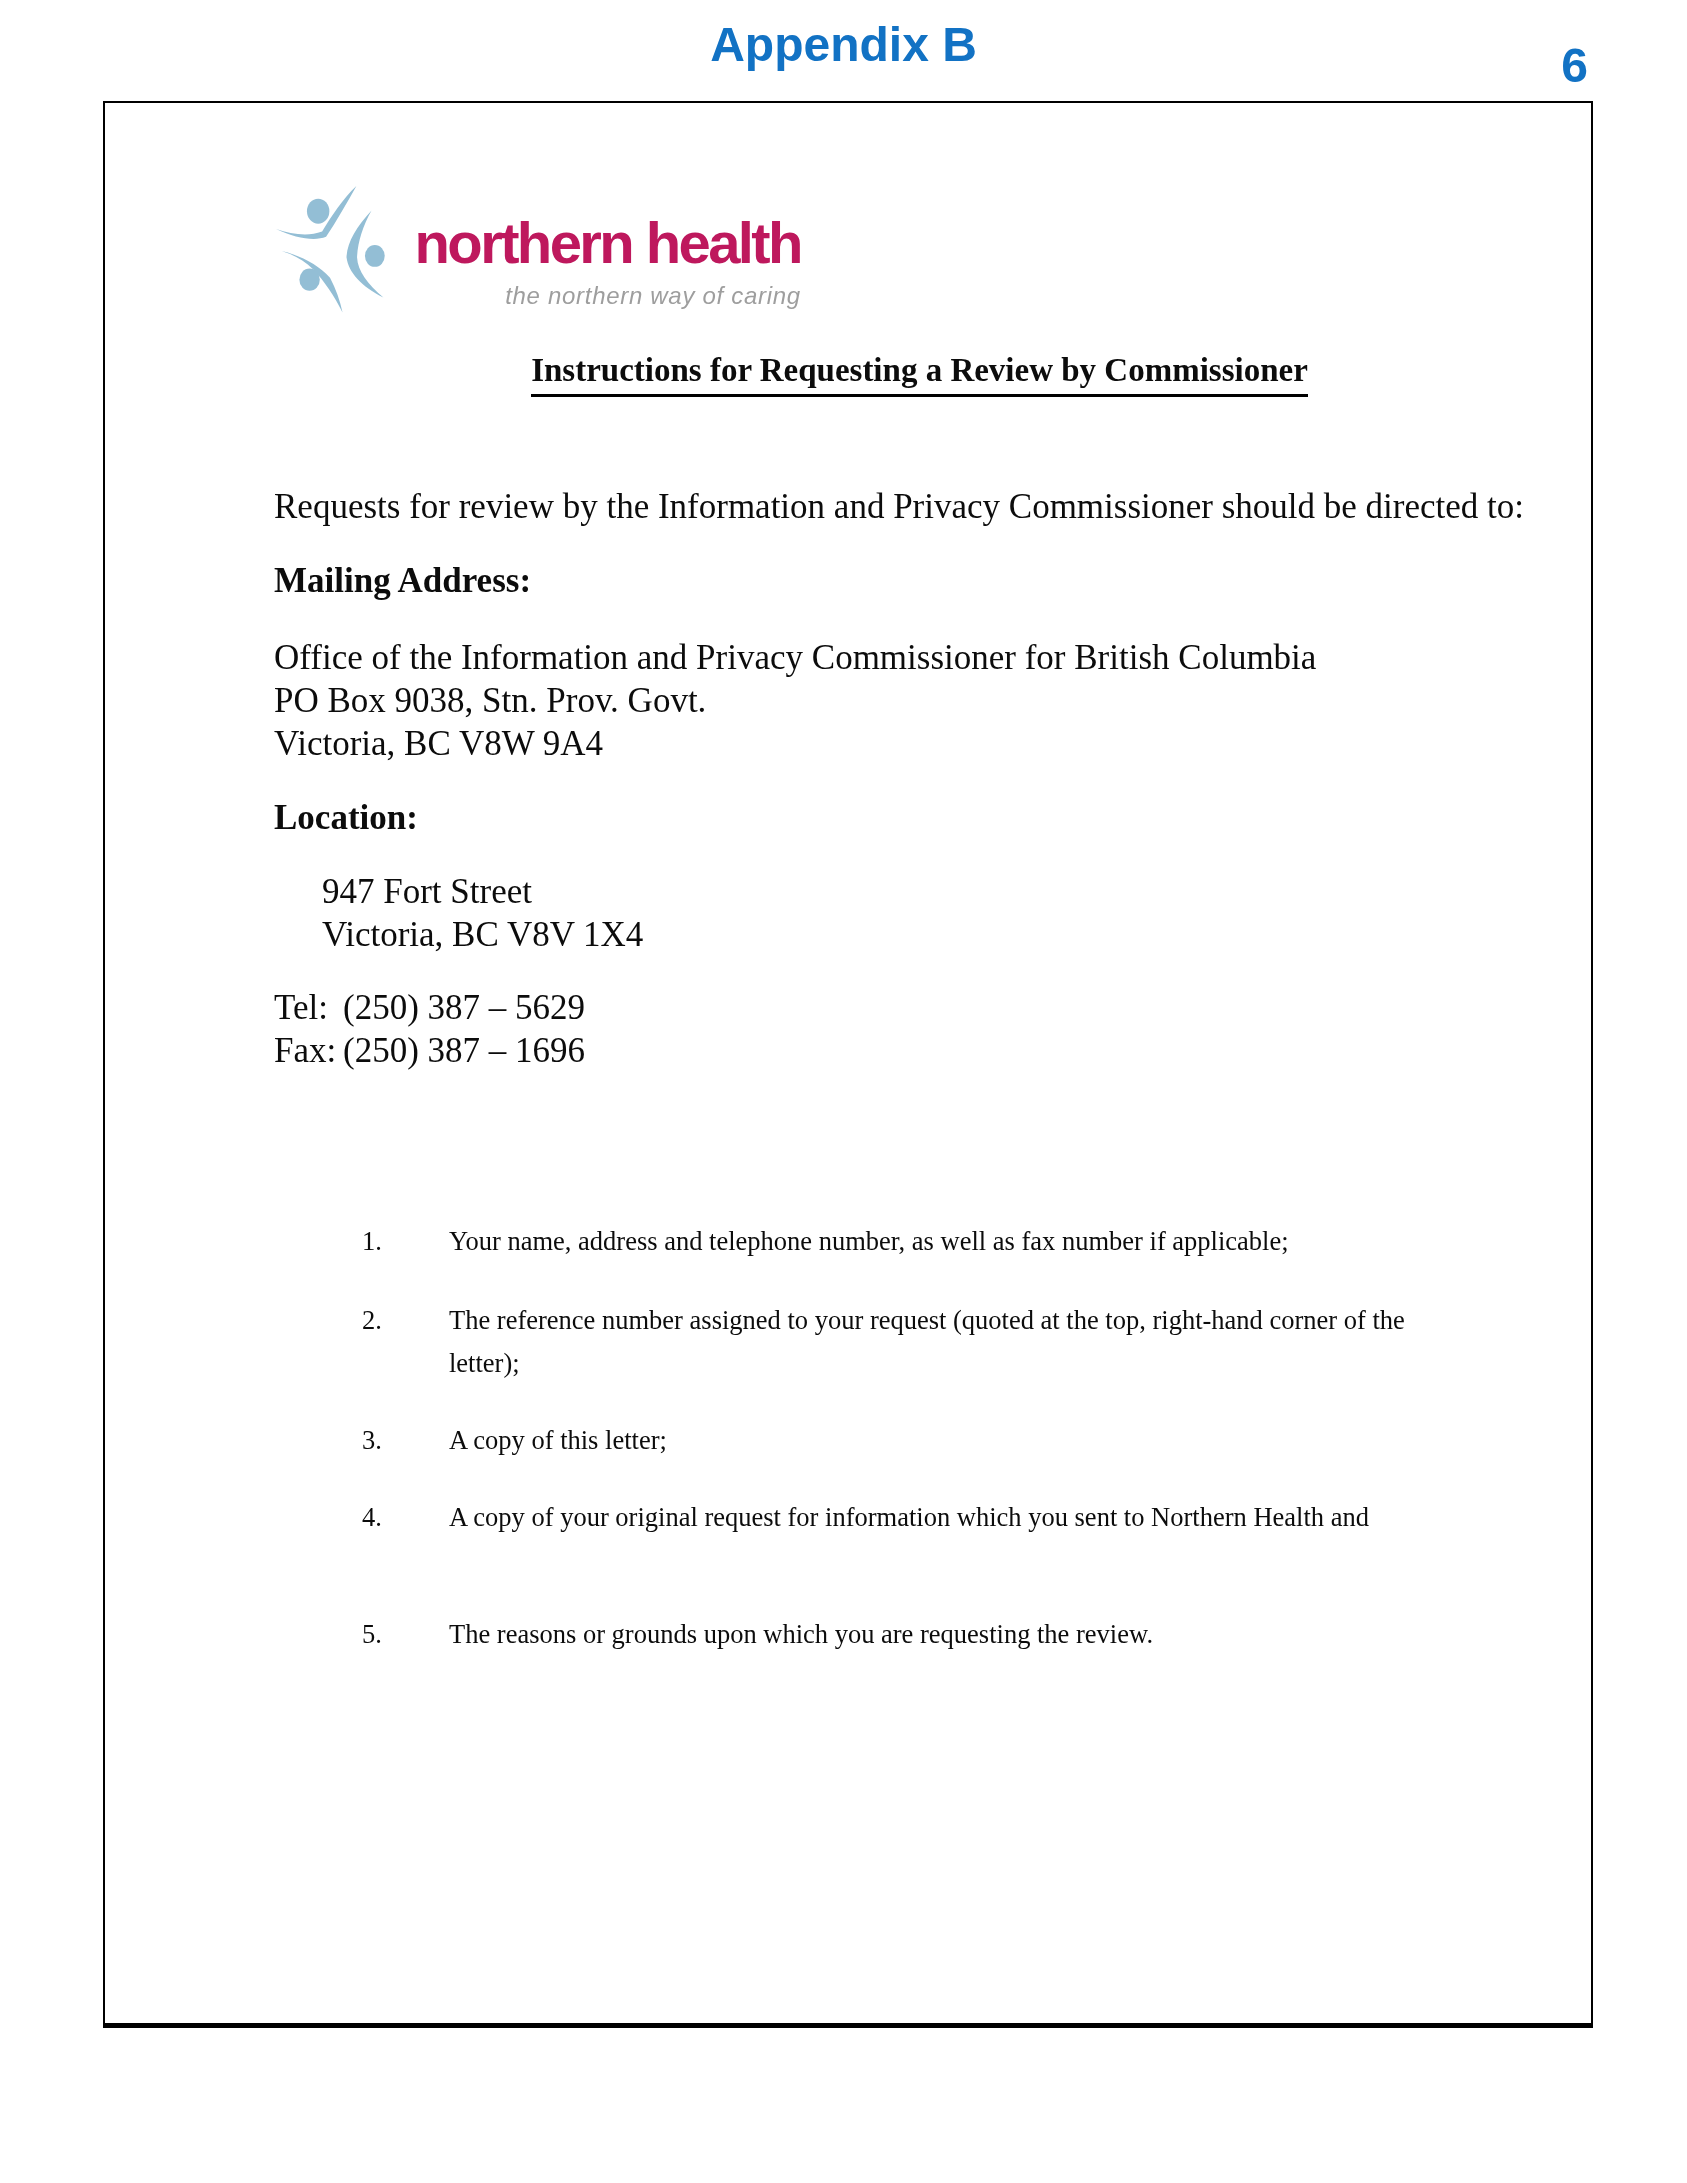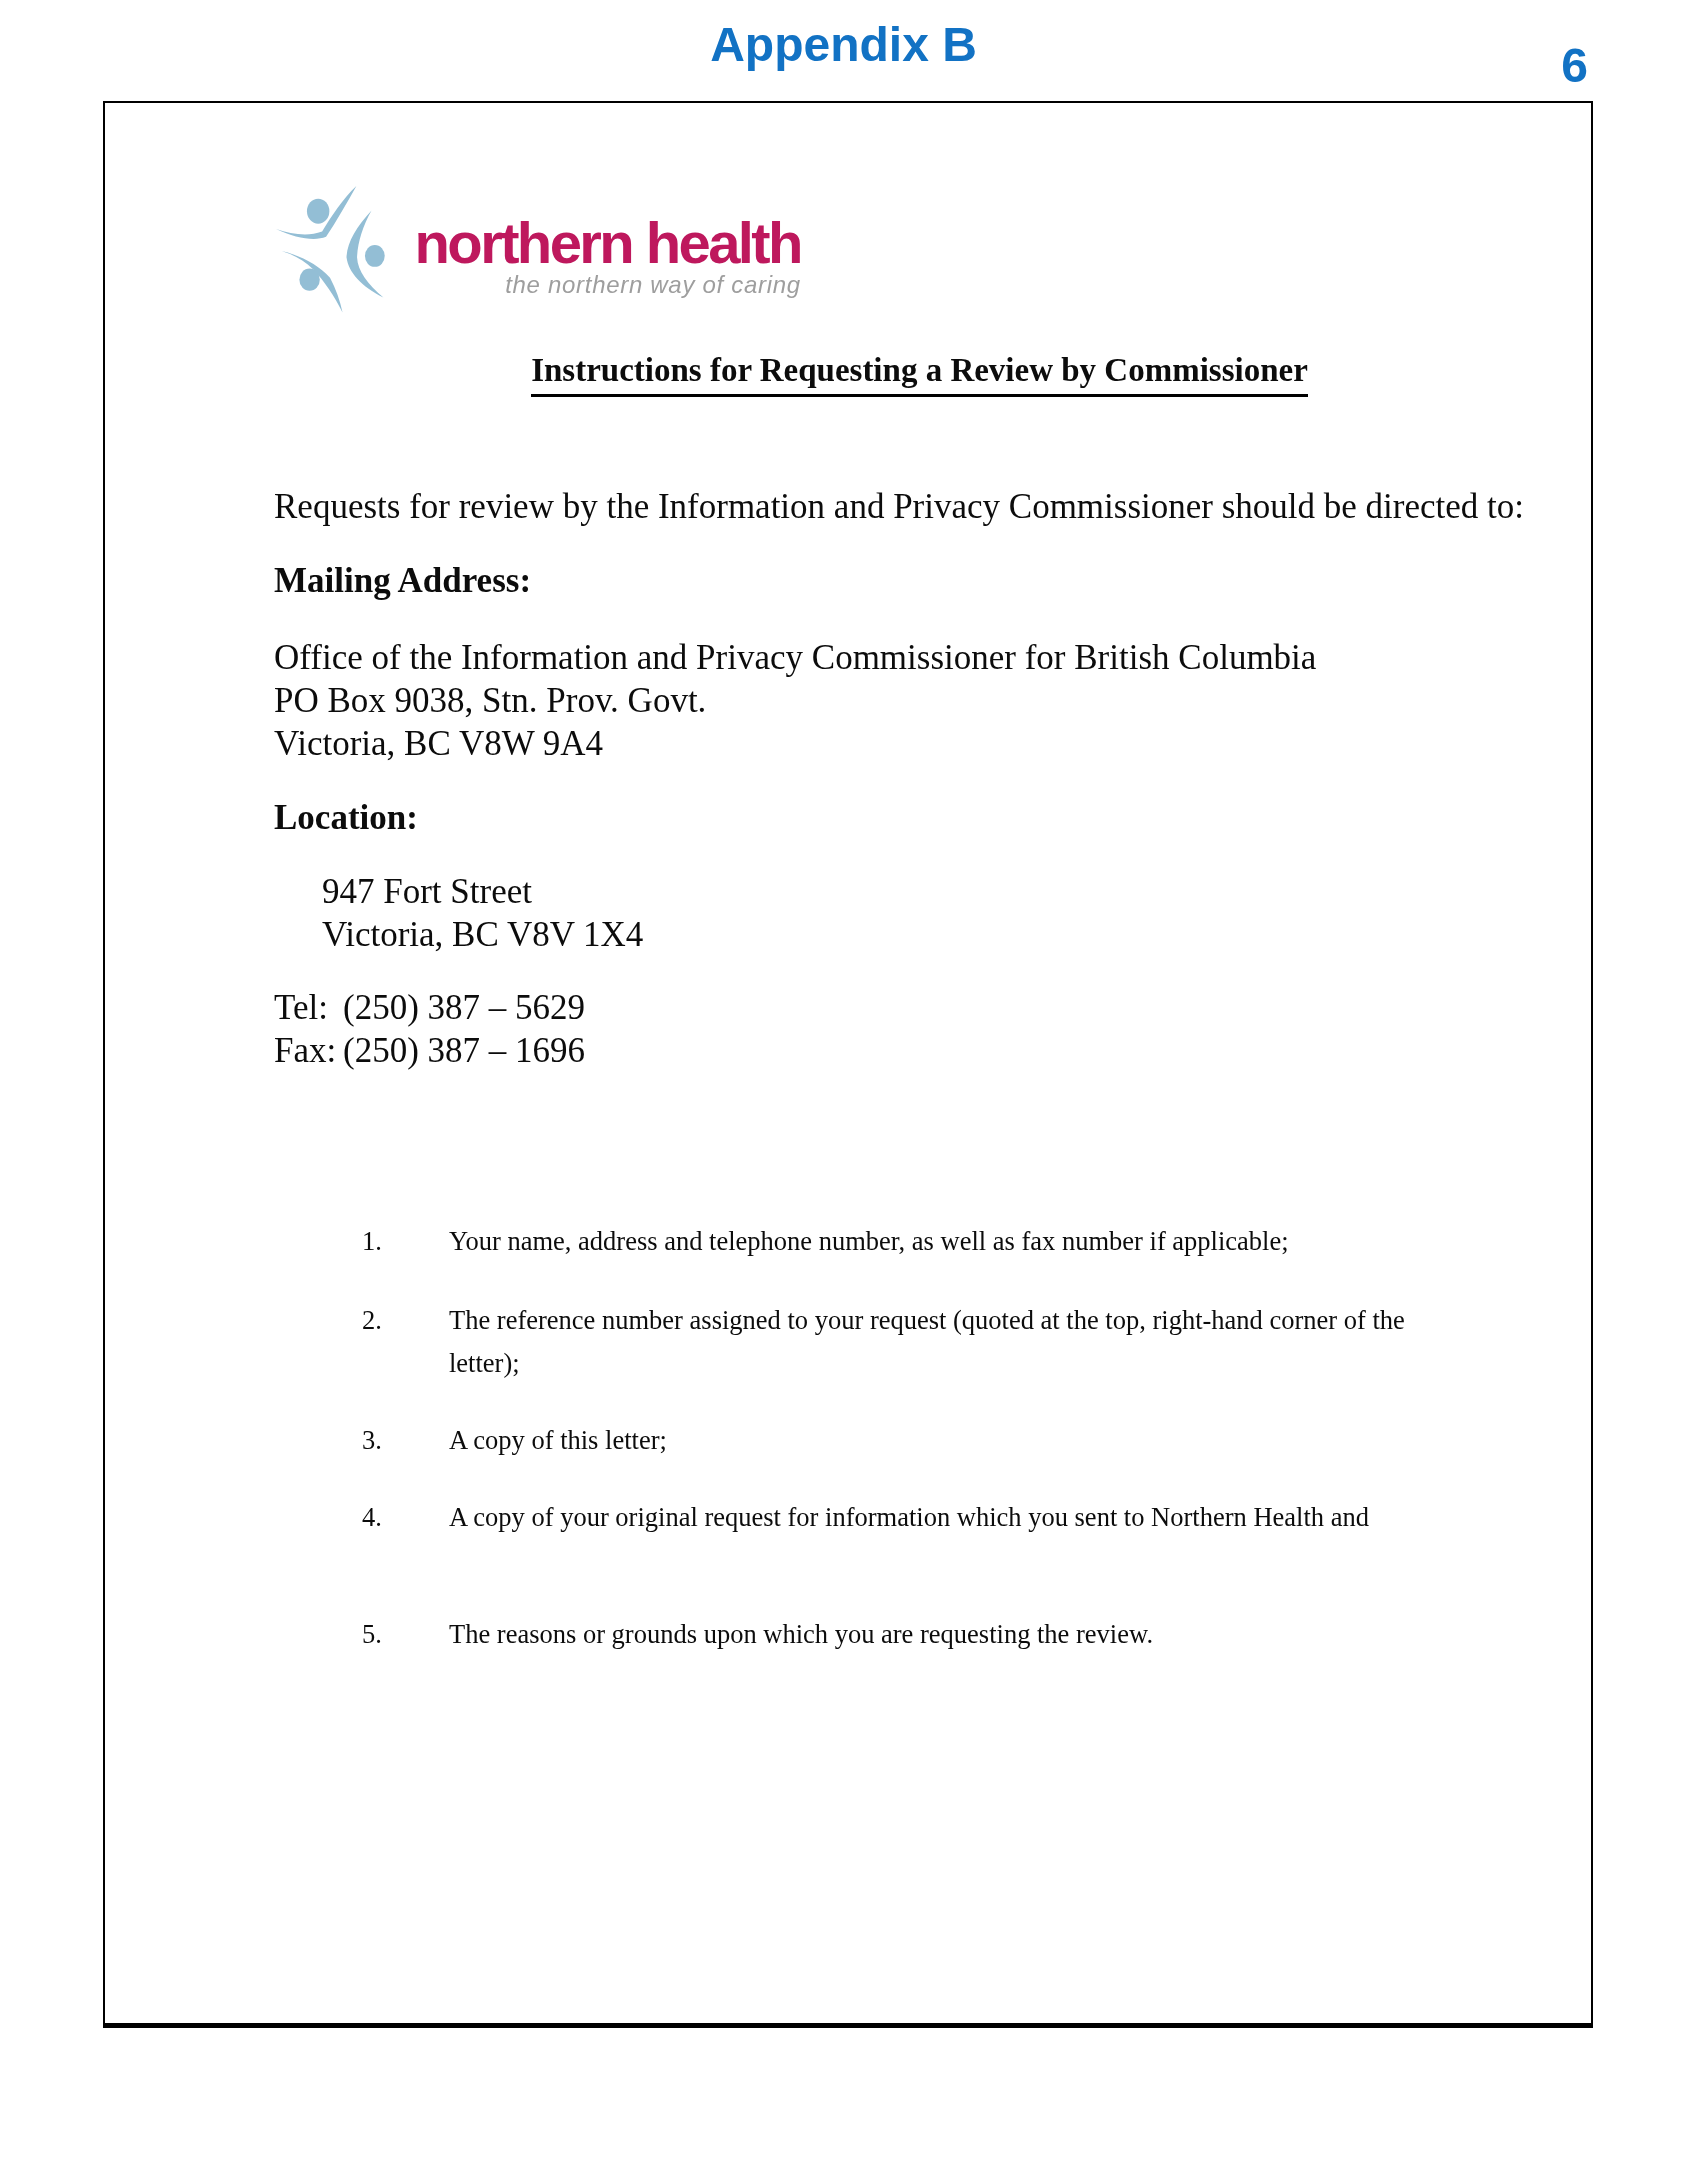--- a/index.html
+++ b/index.html
@@ -40,21 +40,21 @@
   .logo-mark { width:112px; height:132px; flex:0 0 auto; }
   .logo-text { margin-left:26.5px; margin-top:28px; }
   .logo-wordmark {
     font-family:"Liberation Sans", sans-serif;
     font-weight:bold; font-size:58px; line-height:1;
     letter-spacing:-2.6px;
     color:#be185d;
     white-space:nowrap;
   }
   .logo-tagline {
-    margin-top:1px;
+    margin-top:12px;
     text-align:right;
     font-family:"Liberation Sans", sans-serif;
     font-style:italic;
     font-size:24px; line-height:1;
     letter-spacing:0.7px;
     color:#9e9e9e;
     white-space:nowrap;
   }
   
   .title-wrap {

